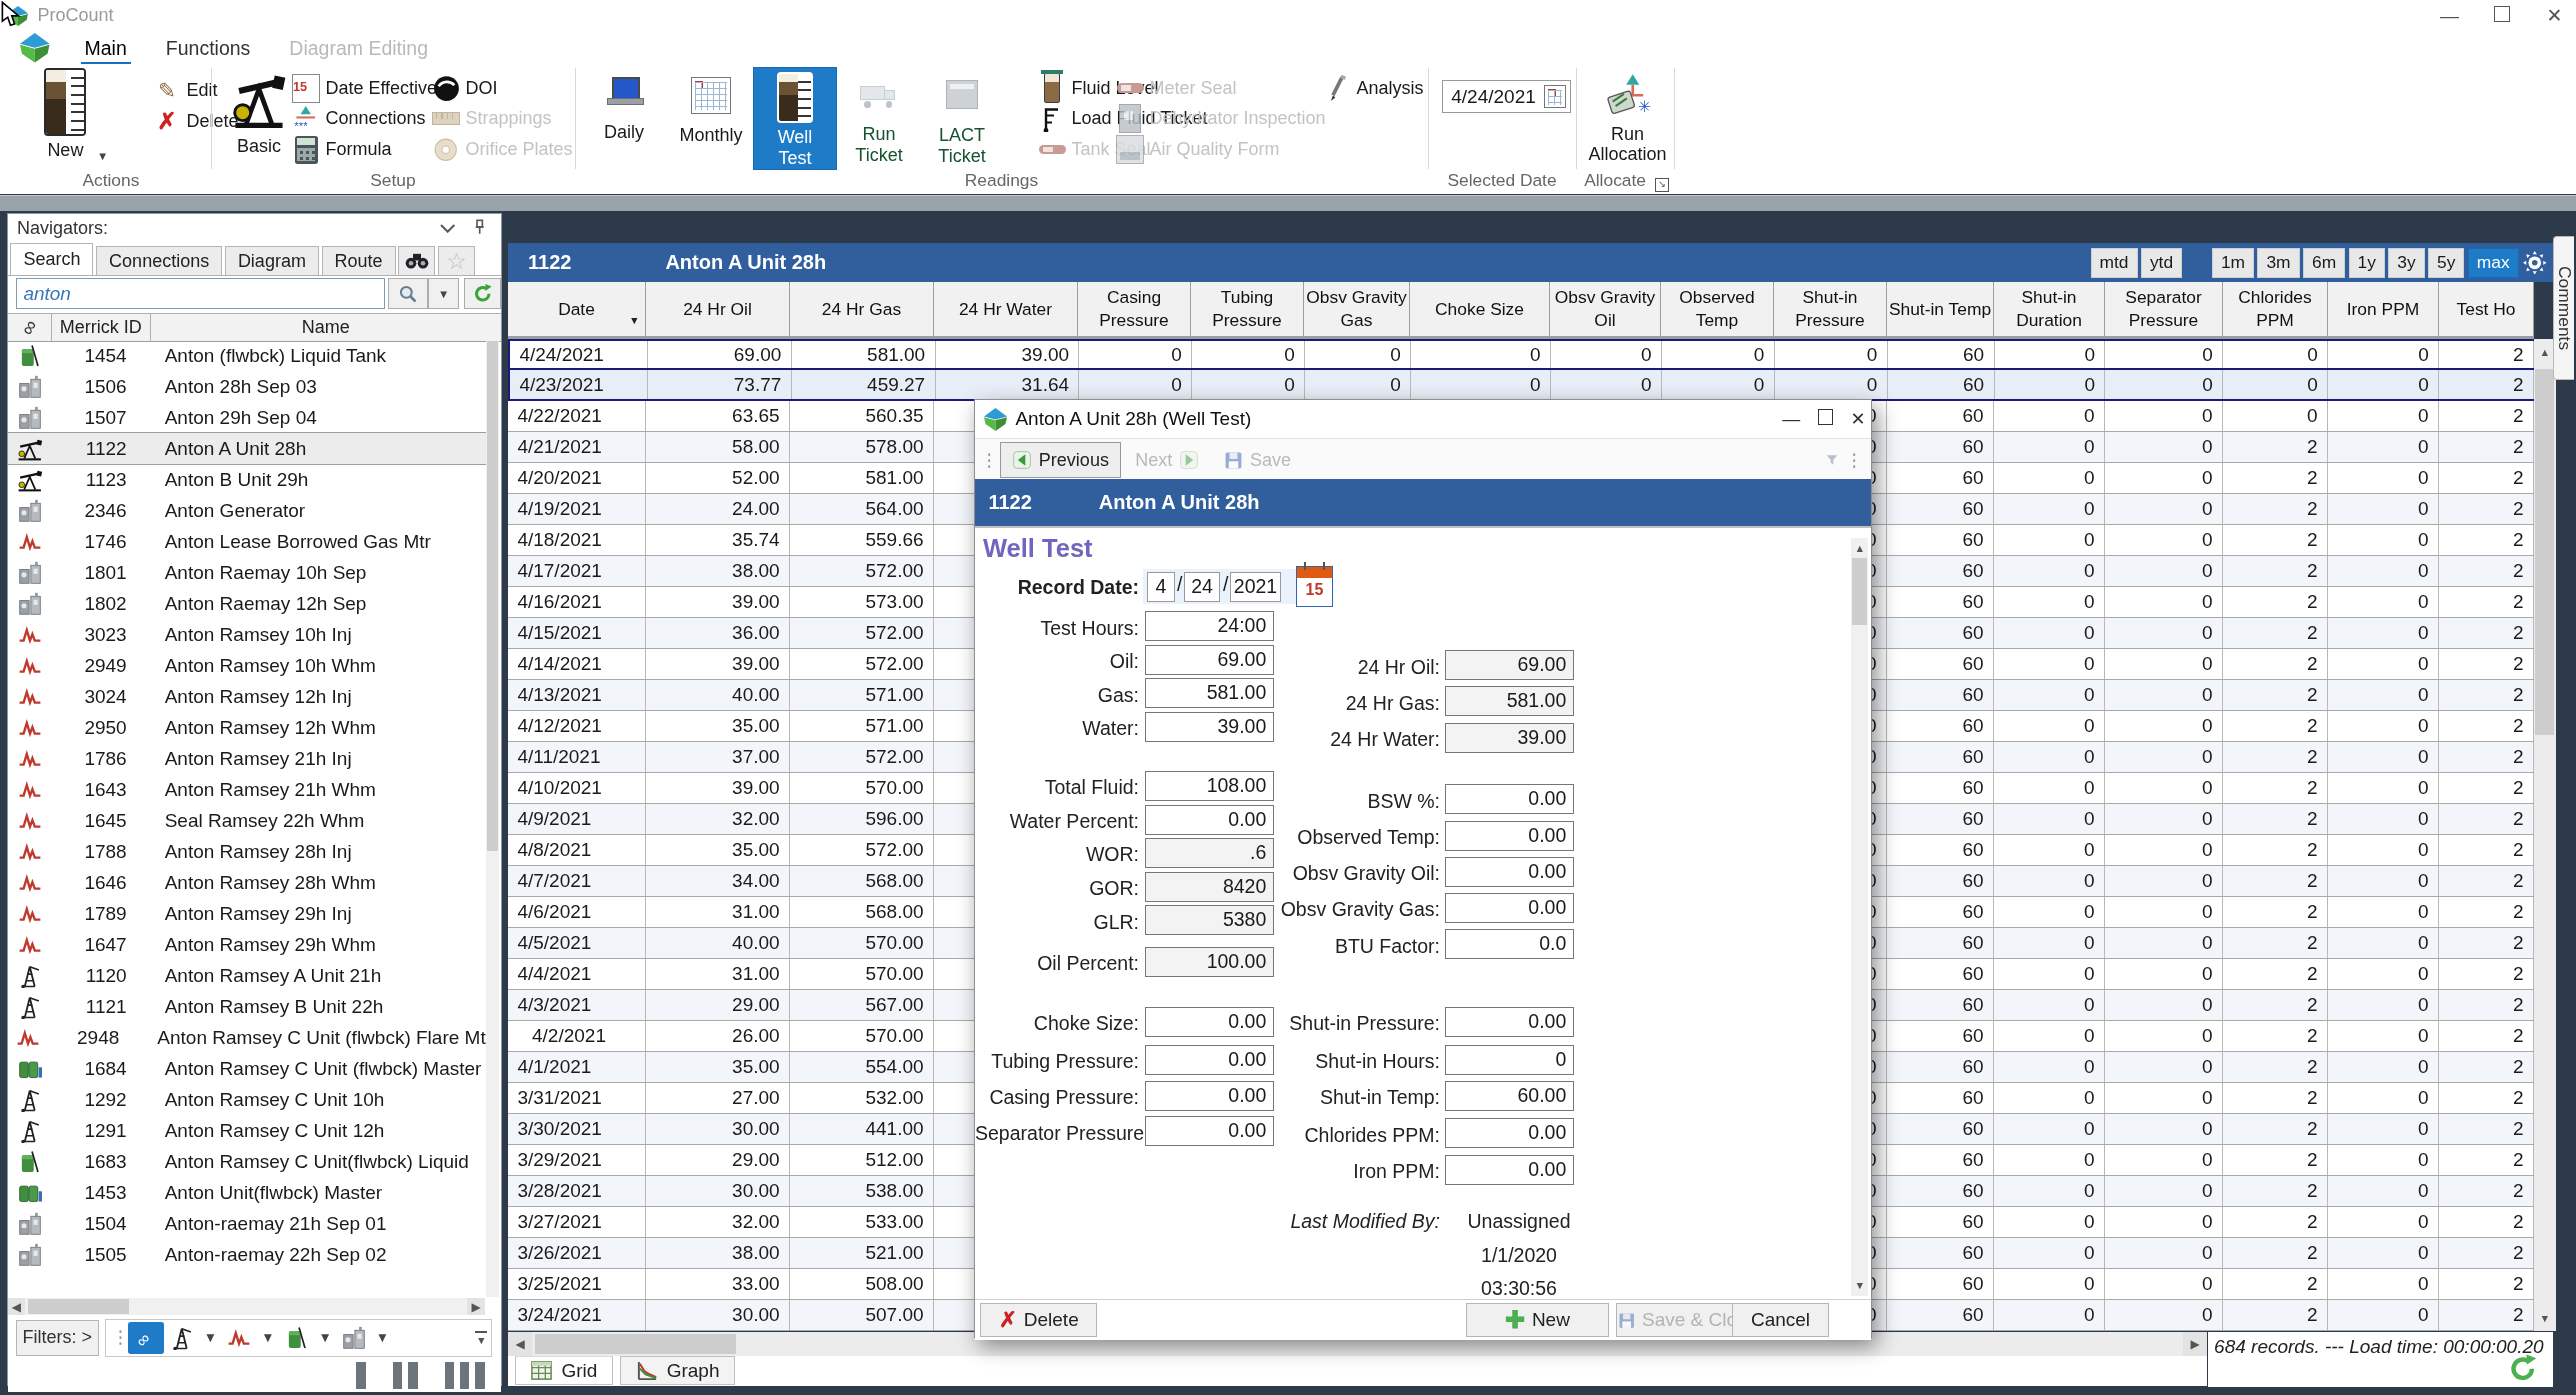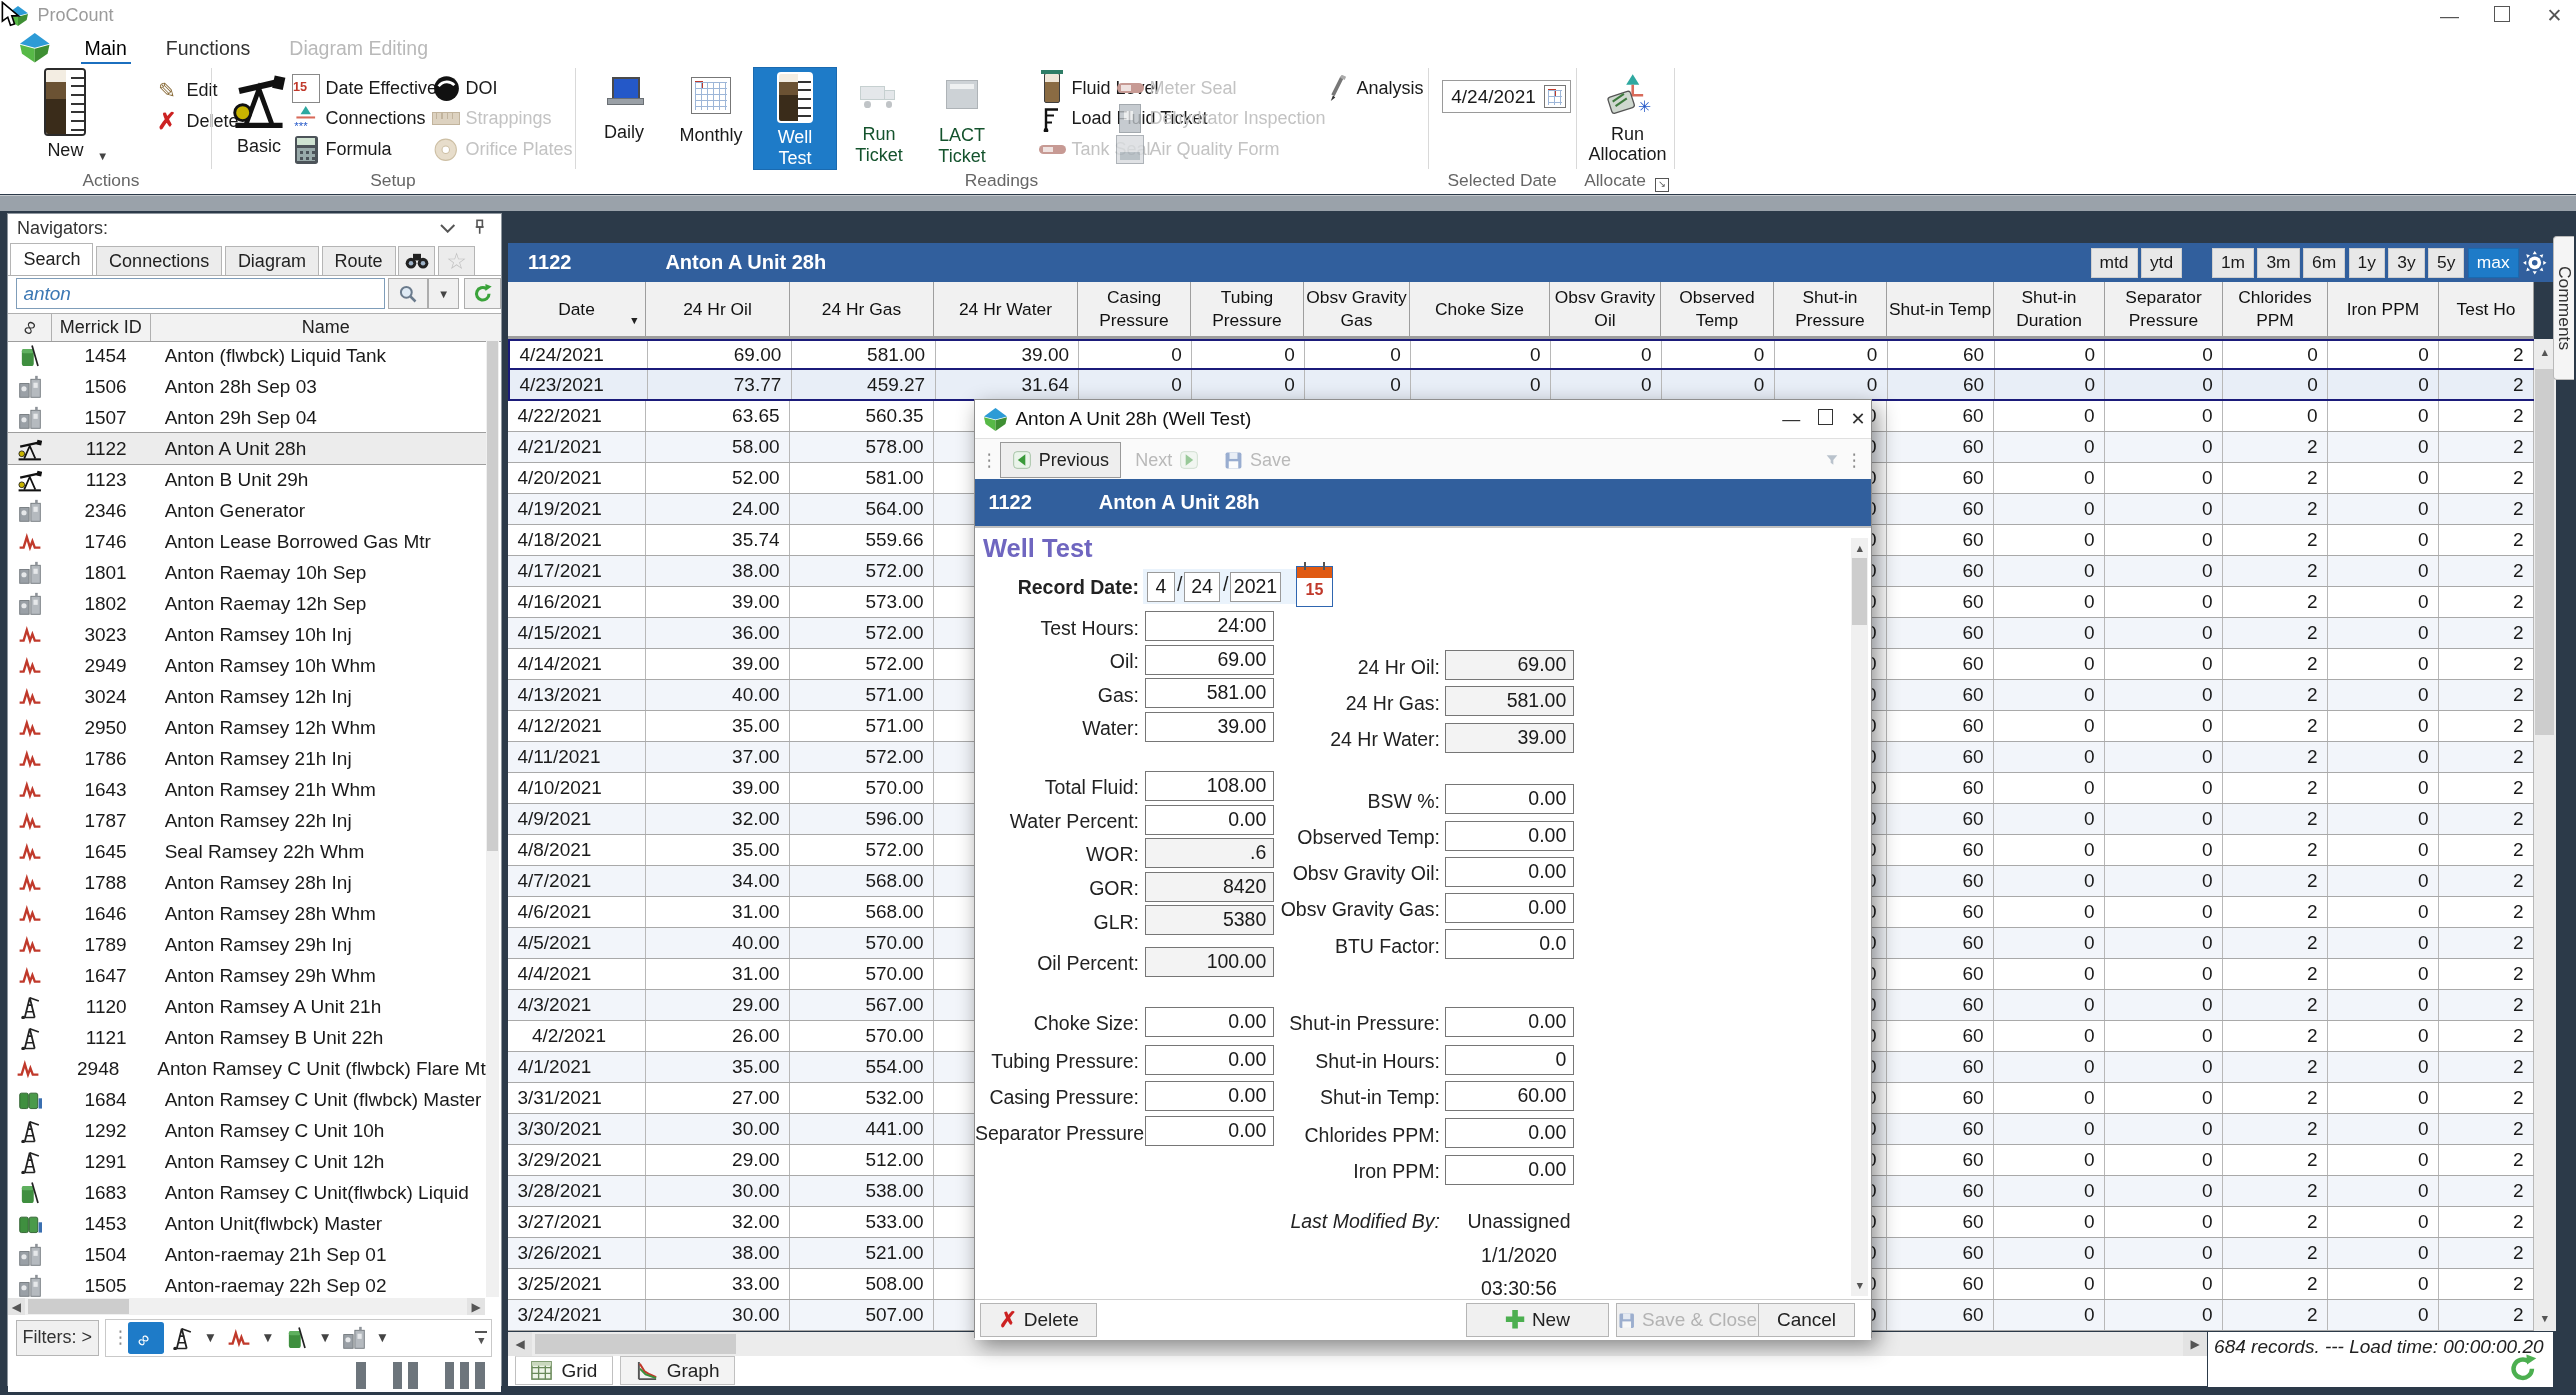--- a/index.html
+++ b/index.html
@@ -629,29 +629,20 @@
         </span>
         <span class="nr-id">1643</span>
         <span class="nr-name">Anton Ramsey 21h Whm</span>
       </div>
       <div class="nav-row">
         <span class="nr-icon">
           <svg width="24" height="20" viewBox="0 0 30 22">
             <path d="M2 18h5l4-13 4 13 3-8 3 8h7" fill="none" stroke="#c0392b" stroke-width="3"></path>
           </svg>
         </span>
-        <span class="nr-id">1787</span>
-        <span class="nr-name">Anton Ramsey 22h Inj</span>
-      </div>
-      <div class="nav-row">
-        <span class="nr-icon">
-          <svg width="24" height="20" viewBox="0 0 30 22">
-            <path d="M2 18h5l4-13 4 13 3-8 3 8h7" fill="none" stroke="#c0392b" stroke-width="3"></path>
-          </svg>
-        </span>
         <span class="nr-id">1645</span>
         <span class="nr-name">Seal Ramsey 22h Whm</span>
       </div>
       <div class="nav-row">
         <span class="nr-icon">
           <svg width="24" height="20" viewBox="0 0 30 22">
             <path d="M2 18h5l4-13 4 13 3-8 3 8h7" fill="none" stroke="#c0392b" stroke-width="3"></path>
           </svg>
         </span>
         <span class="nr-id">1788</span>
@@ -1688,21 +1679,21 @@
       <span>New</span>
     </span>
     <span class="dbtn dis" style="left:641px;width:141px">
       <svg width="17.4" height="17.4" viewBox="0 0 24 24" opacity="0.5">
           <rect x="2" y="2" width="20" height="20" rx="2" fill="#4a6fae"></rect>
           <rect x="7" y="2" width="10" height="8" fill="#dce6f4"></rect>
           <rect x="6" y="13" width="12" height="9" fill="#fff"></rect>
         </svg>
       <span>Save &amp; Close</span>
     </span>
-    <span class="dbtn" style="left:783px;width:95px">
+    <span class="dbtn" style="left:757px;width:95px">
       <span>Cancel</span>
     </span>
   </div>
 <div class="fld-label" style="left: 0px; width: 164px; top: 217px;">Test Hours:</div>
     <div class="fld-input" style="left: 170px; width: 129px; top: 211px;">24:00</div>
     <div class="fld-label" style="left: 0px; width: 164px; top: 250px;">Oil:</div>
     <div class="fld-input" style="left: 170px; width: 129px; top: 245px;">69.00</div>
     <div class="fld-label" style="left: 0px; width: 164px; top: 284px;">Gas:</div>
     <div class="fld-input" style="left: 170px; width: 129px; top: 278px;">581.00</div>
     <div class="fld-label" style="left: 0px; width: 164px; top: 317px;">Water:</div>

